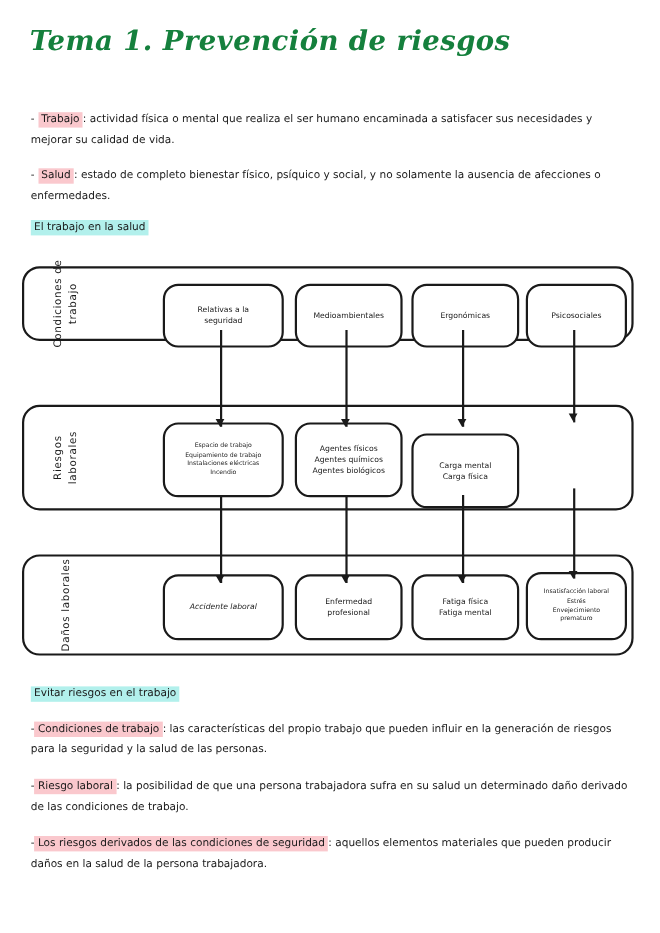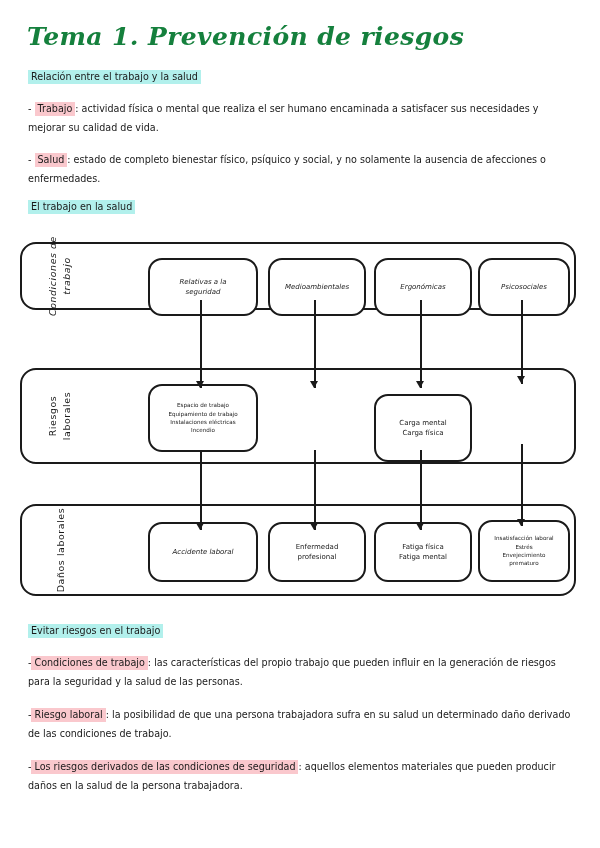--- a/index.html
+++ b/index.html
@@ -86,39 +86,36 @@
     z-index:6;
   }
 </style>
 </head>
 <body>
 
 <div class="page">
 
   <div class="title">Tema 1. Prevención de riesgos</div>
 
-  <div class="sec-head" style="top:70px;">
-    <span class="hl-cyan">Relación entre el trabajo y la salud</span>
-  </div>
 
   <div class="para" style="top:99px;">
     <span>- </span><span class="hl-pink">Trabajo</span><span>: actividad física o mental que realiza el ser humano encaminada a satisfacer sus necesidades y mejorar su calidad de vida.</span>
   </div>
 
   <div class="para" style="top:150px;">
     <span>- </span><span class="hl-pink">Salud</span><span>:  estado de completo bienestar físico, psíquico y social, y no solamente la ausencia de afecciones o enfermedades.</span>
   </div>
 
   <div class="sec-head" style="top:200px;">
     <span class="hl-cyan">El trabajo en la salud</span>
   </div>
 
   <div class="diagram">
 
-    <div class="group" style="top:0px;height:68px;font-style:italic;">
+    <div class="group" style="top:0px;height:68px;">
       <div class="group-label two">
         <span>Condiciones de</span><br>
         <span>trabajo</span>
       </div>
       <div class="node" style="left:126px;top:14px;width:110px;height:58px;">
         <div class="txt md">
           <span>Relativas a la</span><br>
           <span>seguridad</span>
         </div>
       </div>
@@ -145,20 +142,27 @@
         <span>laborales</span>
       </div>
       <div class="node" style="left:126px;top:14px;width:110px;height:68px;">
         <div class="txt sm">
           <span>Espacio de trabajo</span><br>
           <span>Equipamiento de trabajo</span><br>
           <span>Instalaciones eléctricas</span><br>
           <span>Incendio</span>
         </div>
       </div>
+      <div class="node" style="left:246px;top:14px;width:98px;height:68px;">
+        <div class="txt md">
+          <span>Agentes físicos</span><br>
+          <span>Agentes químicos</span><br>
+          <span>Agentes biológicos</span>
+        </div>
+      </div>
       <div class="node" style="left:352px;top:24px;width:98px;height:68px;">
         <div class="txt md">
           <span>Carga mental</span><br>
           <span>Carga física</span>
         </div>
       </div>
     </div>
 
     <div class="group" style="top:262px;height:92px;">
       <div class="group-label">

